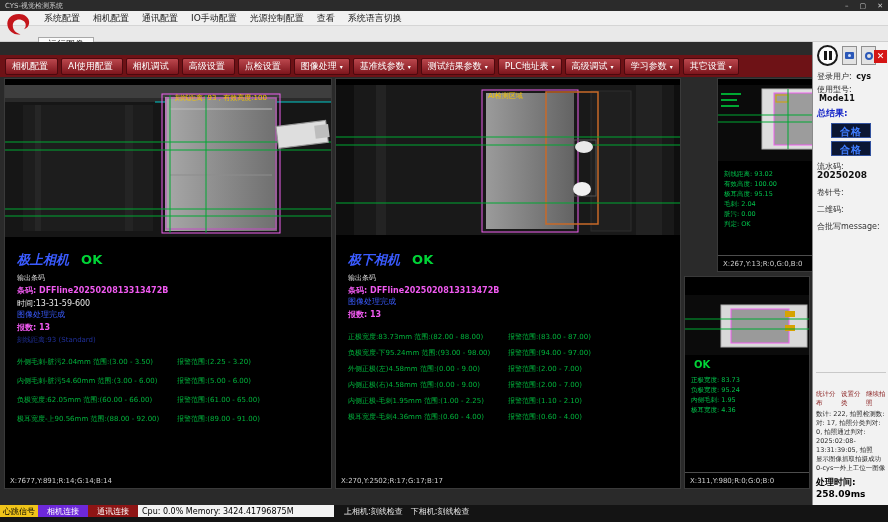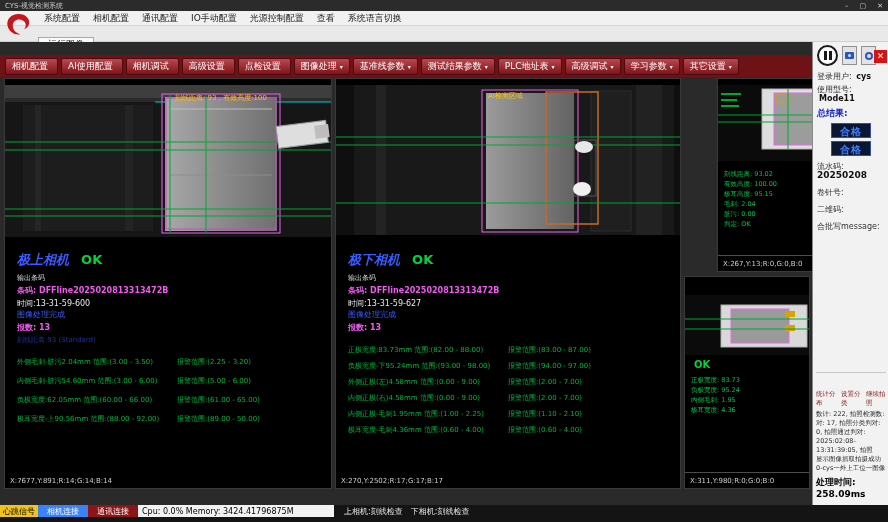--- a/index.html
+++ b/index.html
@@ -95,21 +95,21 @@
               padding-top:17px; }
   .sb-links { display:flex; gap:5px; font-size:6.5px; color:#8a2020; margin-bottom:2px; }
   .sb-line { font-size:6.5px; color:#2a2a2a; line-height:9px; }
   .sb-process { font-size:9px; font-weight:bold; color:#000; margin-top:3px; }
 
   
   .statusbar { position:absolute; left:0; top:505px; width:888px; height:17px; background:#141414;
                display:flex; align-items:flex-start; }
   .seg { height:12px; display:flex; align-items:center; justify-content:center; font-size:8px; }
   .seg-heart { width:38px; background:#f0c419; color:#000; }
-  .seg-cam   { width:50px; background:#3b82f6; color:#fff; }
+  .seg-cam   { width:50px; background:#6d28d9; color:#fff; }
   .seg-comm  { width:50px; background:#8e1515; color:#fff; }
   .seg-cpu   { width:196px; background:#f2f2f2; color:#000; justify-content:flex-start; padding-left:4px; }
   .seg-task  { color:#e5e5e5; font-size:8px; margin-left:10px; height:12px; display:flex; align-items:center; }
 </style>
 </head>
 <body>
 
 <div class="titlebar">
   <span>CYS-视觉检测系统</span>
   <span class="controls">
@@ -242,21 +242,21 @@
         <div class="mrow">
             <span class="mtext">内侧毛刺-脏污54.60mm 范围:(3.00 - 6.00)</span>
             <span class="malarm">报警范围:(5.00 - 6.00)</span>
           </div>
         <div class="mrow">
             <span class="mtext">负极宽度:62.05mm 范围:(60.00 - 66.00)</span>
             <span class="malarm">报警范围:(61.00 - 65.00)</span>
           </div>
         <div class="mrow">
             <span class="mtext">极耳宽度-上90.56mm 范围:(88.00 - 92.00)</span>
-            <span class="malarm">报警范围:(89.00 - 50.00)</span>
+            <span class="malarm">报警范围:(89.00 - 91.00)</span>
           </div>
       </div>
     </div>
     <div class="coords">X:7677,Y:891;R:14;G:14;B:14</div>
   </div>
 
   <div class="panel" id="center-panel">
     <svg class="cam-img" width="344" height="150" viewBox="0 0 344 150">
       <defs>
         <linearGradient id="g2" x1="0" y1="0" x2="1" y2="0">
@@ -280,21 +280,20 @@
       <ellipse cx="246" cy="104" rx="9" ry="7" fill="#f0f0f0"></ellipse>
     </svg>
     <span class="overlay-label" style="left:152px; top:12px;">AI检测区域</span>
     <div class="info">
       <div>
         <span class="cam-title">极下相机</span>
         <span class="cam-ok">OK</span>
       </div>
       <div class="line-out">输出条码</div>
       <div class="line-barcode">条码: DFFline2025020813313472B</div>
-      <div class="line-time">时间:13-31-59-627</div>
       <div class="line-status">图像处理完成</div>
       <div class="line-count">报数: 13</div>
       <div class="meas">
         <div class="mrow">
             <span class="mtext">正极宽度:83.73mm 范围:(82.00 - 88.00)</span>
             <span class="malarm">报警范围:(83.00 - 87.00)</span>
           </div>
         <div class="mrow">
             <span class="mtext">负极宽度-下95.24mm 范围:(93.00 - 98.00)</span>
             <span class="malarm">报警范围:(94.00 - 97.00)</span>

